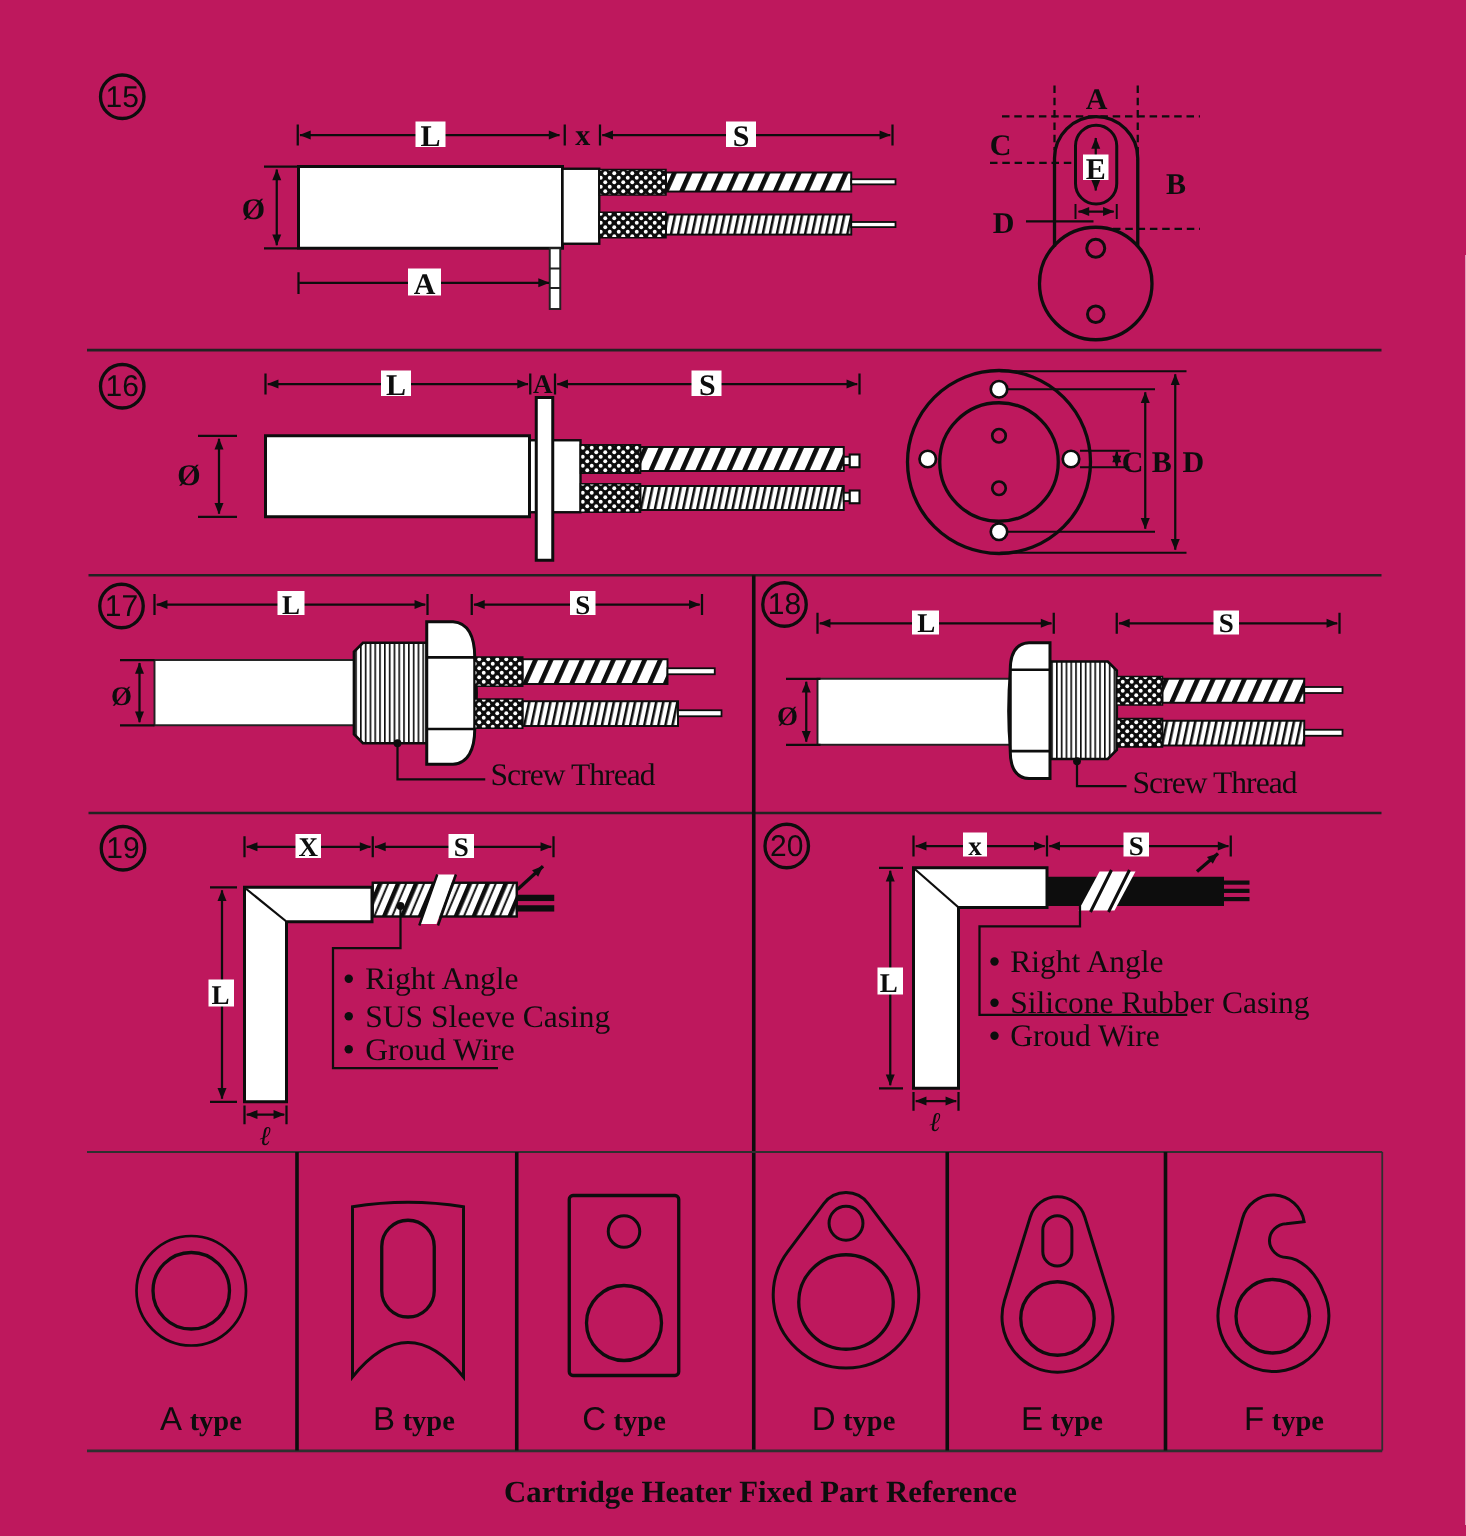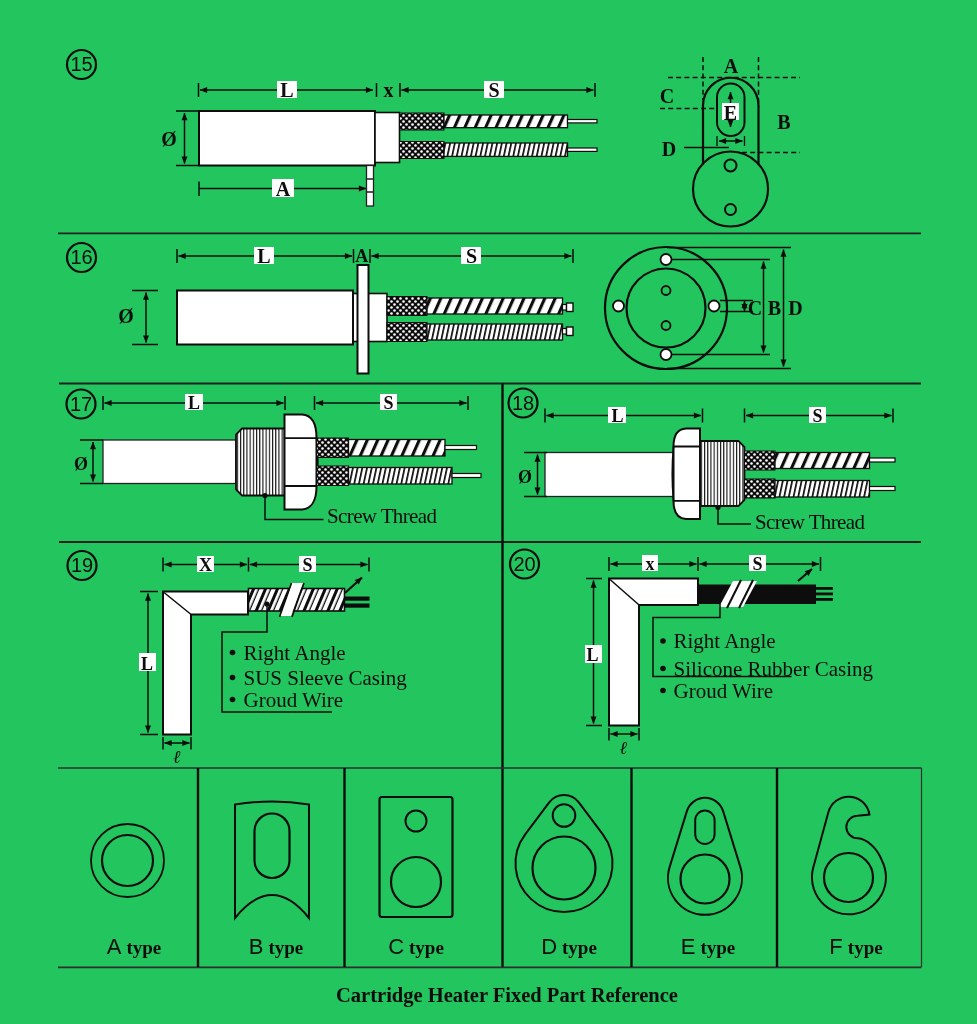--- a/index.html
+++ b/index.html
@@ -1,16 +1,16 @@
 <!DOCTYPE html>
 <html><head>
 <meta charset="utf-8">
 <style>
 html,body{margin:0;padding:0;background:#fff;}
-#page{position:relative;width:977px;height:1024px;background:#22c55e;overflow:hidden;}
+#page{position:relative;width:977px;height:1024px;background:#be185d;overflow:hidden;}
 svg{position:absolute;top:0;left:0;}
 text{font-family:"Liberation Serif",serif;fill:#0d0d0d;}
 .dim{font-weight:bold;font-size:20px;text-anchor:middle;}
 .dim18{font-weight:bold;font-size:18px;text-anchor:middle;}
 .num{font-family:"Liberation Sans",sans-serif;font-size:20px;text-anchor:middle;}
 .txt{font-size:21px;}
 .s2{fill:none;stroke:#0d0d0d;stroke-width:2;}
 .s22{fill:none;stroke:#0d0d0d;stroke-width:2.2;}
 .f2{fill:#fff;stroke:#0d0d0d;stroke-width:2;}
 .f16{fill:#fff;stroke:#0d0d0d;stroke-width:1.6;}

